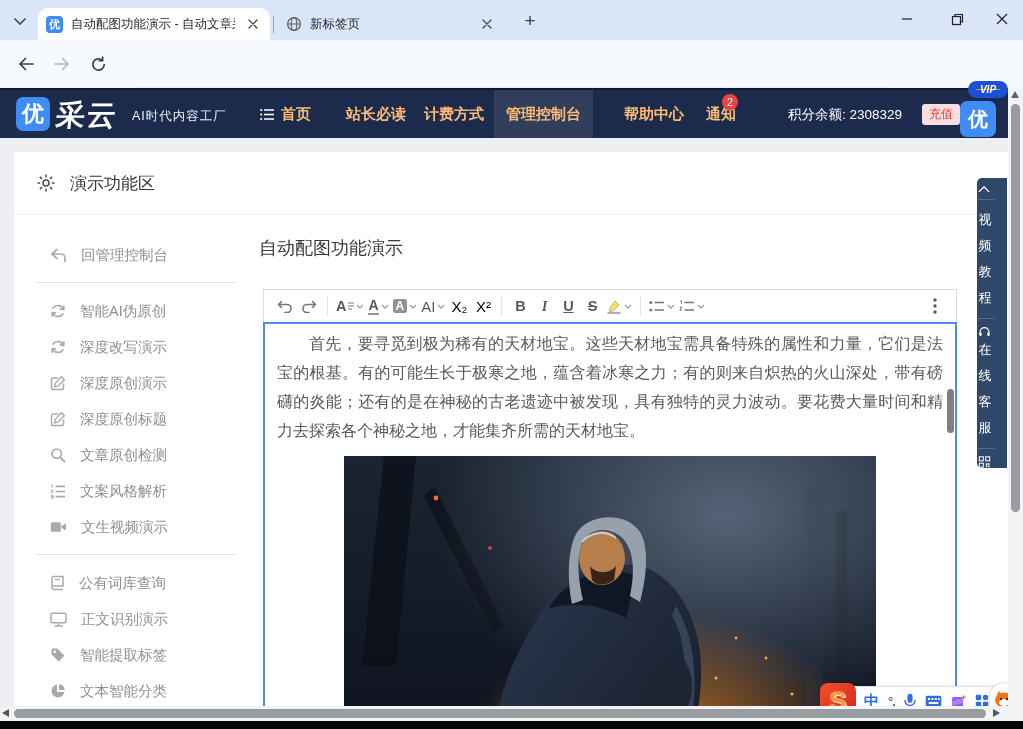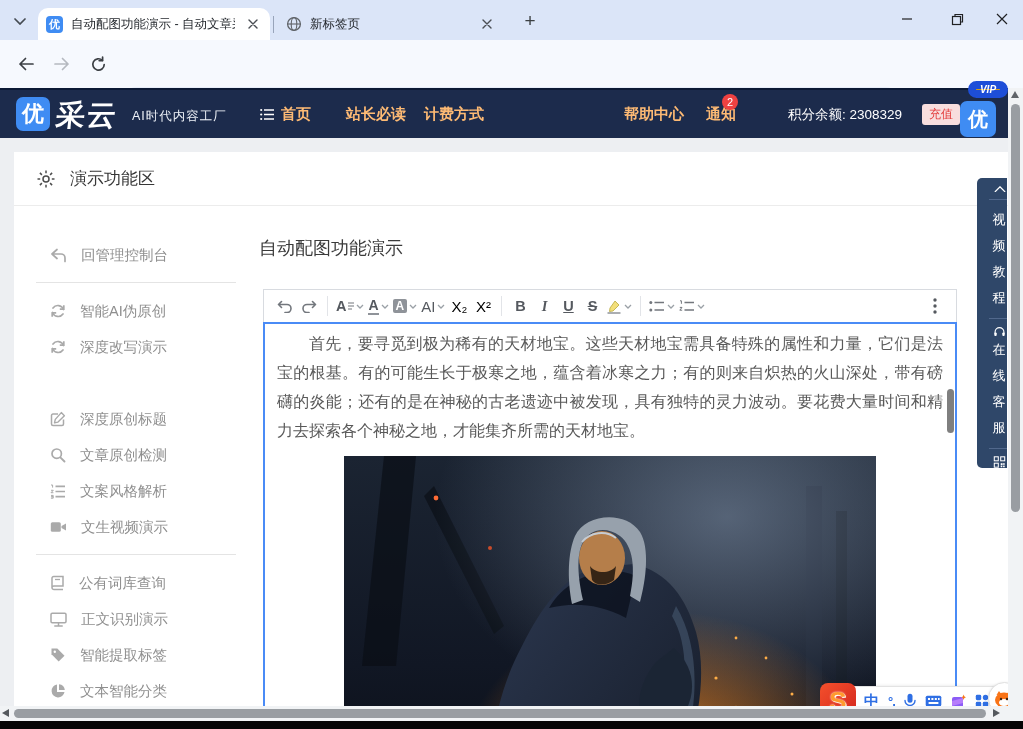--- a/index.html
+++ b/index.html
@@ -47,21 +47,21 @@
     font-size:11px; display:flex; align-items:center; justify-content:center; padding:0 3px; }
   .credits { position:absolute; left:788px; top:16px; color:#fff; font-size:13.5px; }
   .recharge { position:absolute; left:922px; top:14px; background:#f8dede; color:#e23a3a; font-size:12px; padding:2px 7px; border-radius:3px; }
   .nav-avatar { position:absolute; left:960px; top:11px; width:36px; height:36px; border-radius:7px; background:#3f8cf3;
     color:#fff; font-size:20px; font-weight:bold; display:flex; align-items:center; justify-content:center; }
   .vipb { position:absolute; left:968px; top:-9px; width:40px; height:17px; border-radius:9px; background:#d39c14; border:8px solid #1d4ed8;
     color:#fff; font-size:10px; font-weight:bold; font-style:italic; display:flex; align-items:center; justify-content:center; }
 
   
   .card { position:absolute; left:14px; top:152px; width:994px; height:570px; background:#fff; }
-  .card-head { position:absolute; left:0; top:0; width:100%; height:54px; border-bottom:1px solid #ececec;
+  .card-head { position:absolute; left:0; top:0; width:100%; height:63px; border-bottom:1px solid #ececec;
     display:flex; align-items:center; padding-left:22px; gap:14px; }
   .card-head .ttl { font-size:17px; color:#363636; }
 
   
   .side-item { position:absolute; left:22px; width:210px; height:36px; display:flex; align-items:center; gap:14px;
     color:#8f8f8f; font-size:14.5px; padding-left:14px; cursor:default; }
   .side-sep { position:absolute; left:22px; width:200px; height:1px; background:#e4e4e4; }
 
   
   .main-title { position:absolute; left:259px; top:236px; font-size:18px; color:#3b3b3b; }
@@ -78,21 +78,21 @@
   .supsub { font-size:15px; font-weight:normal; color:#000000; }
   .more-v { margin-left:auto; }
 
   .editor { position:absolute; left:263px; top:322px; width:694px; height:390px; background:#fff; border:2px solid #4a8bf6; overflow:hidden; }
   .editor .para { margin:5px 12px 0 12px; text-indent:2em; font-size:16px; line-height:29px; color:#595959; text-align:justify; }
   .img-wrap { width:532px; margin:11px auto 0 auto; }
   .ed-thumb { position:absolute; left:947px; top:389px; width:7px; height:44px; background:#7f7f7f; border-radius:4px; }
 
   
   .sidepanel { position:absolute; left:977px; top:178px; width:30px; height:290px; background:#2f4769; border-radius:5px 0 0 5px;
-    display:flex; flex-direction:column; align-items:flex-end; color:#fff; padding-top:8px; }
+    display:flex; flex-direction:column; align-items:flex-start; color:#fff; padding-top:8px; }
   .sp-txt { width:16px; font-size:13px; line-height:26px; word-break:break-all; text-align:center; }
   .sp-hr { width:18px; height:1px; background:#51688c; margin:7px 0; }
 
   
   .vscroll { position:absolute; left:1008px; top:88px; width:15px; height:634px; background:#f1f3f5; }
   .vthumb { position:absolute; left:3px; top:16px; width:9px; height:408px; background:#999da2; border-radius:5px; }
   .varrow-up { position:absolute; left:3px; top:3px; width:0; height:0; border-left:4.5px solid transparent; border-right:4.5px solid transparent; border-bottom:7px solid #606469; }
   .hscroll { position:absolute; left:0; top:706px; width:1008px; height:15px; background:#f1f3f5; }
   .hthumb { position:absolute; left:14px; top:3px; width:972px; height:9px; background:#999da2; border-radius:5px; }
   .harrow-l { position:absolute; left:2px; top:3px; width:0; height:0; border-top:4.5px solid transparent; border-bottom:4.5px solid transparent; border-right:7px solid #55595e; }
@@ -216,20 +216,23 @@
           <circle cx="1.2" cy="11" r="1.1" fill="#fff"></circle>
       </svg>
       <span>首页</span>
     </div>
     <div class="nav-item" style="left:334px">
       <span>站长必读</span>
     </div>
     <div class="nav-item" style="left:412px">
       <span>计费方式</span>
     </div>
+    <div class="nav-item active" style="left:494px">
+      <span>管理控制台</span>
+    </div>
     <div class="nav-item" style="left:612px">
       <span>帮助中心</span>
     </div>
     <div class="nav-item" style="left:694px">
       <span>通知</span>
     </div>
     <div class="nbadge">2</div>
 
     <div class="credits">积分余额: 2308329</div>
     <div class="recharge">充值</div>
@@ -262,20 +265,27 @@
           <path d="M13.8 2.2 V6.2 H9.8 M2.2 13.8 V9.8 H6.2" fill="none" stroke="#aaaaaa" stroke-width="1.7" stroke-linejoin="round"></path>
         </svg>
       <span>智能AI伪原创</span>
     </div>
     <div class="side-item" style="top:177px">
       <svg width="16" height="16" viewBox="0 0 16 16">
           <path d="M13.5 6.5 A6 6 0 0 0 3 5 M2.5 9.5 A6 6 0 0 0 13 11" fill="none" stroke="#aaaaaa" stroke-width="1.7" stroke-linecap="round"></path>
           <path d="M13.8 2.2 V6.2 H9.8 M2.2 13.8 V9.8 H6.2" fill="none" stroke="#aaaaaa" stroke-width="1.7" stroke-linejoin="round"></path>
         </svg>
       <span>深度改写演示</span>
+    </div>
+    <div class="side-item" style="top:213px">
+      <svg width="16" height="16" viewBox="0 0 16 16">
+          <path d="M13.5 8.5 V13 a1.5 1.5 0 0 1 -1.5 1.5 H3 A1.5 1.5 0 0 1 1.5 13 V4.5 A1.5 1.5 0 0 1 3 3 h5" fill="none" stroke="#aaaaaa" stroke-width="1.5"></path>
+          <path d="M11.3 1.6 L14.4 4.7 L8 11.1 L4.5 11.9 L5.3 8.4 Z" fill="none" stroke="#aaaaaa" stroke-width="1.4" stroke-linejoin="round"></path>
+        </svg>
+      <span>深度原创演示</span>
     </div>
     <div class="side-item" style="top:249px">
       <svg width="16" height="16" viewBox="0 0 16 16">
           <path d="M13.5 8.5 V13 a1.5 1.5 0 0 1 -1.5 1.5 H3 A1.5 1.5 0 0 1 1.5 13 V4.5 A1.5 1.5 0 0 1 3 3 h5" fill="none" stroke="#aaaaaa" stroke-width="1.5"></path>
           <path d="M11.3 1.6 L14.4 4.7 L8 11.1 L4.5 11.9 L5.3 8.4 Z" fill="none" stroke="#aaaaaa" stroke-width="1.4" stroke-linejoin="round"></path>
         </svg>
       <span>深度原创标题</span>
     </div>
     <div class="side-item" style="top:321px">
       <svg width="16" height="15" viewBox="0 0 16 15">

